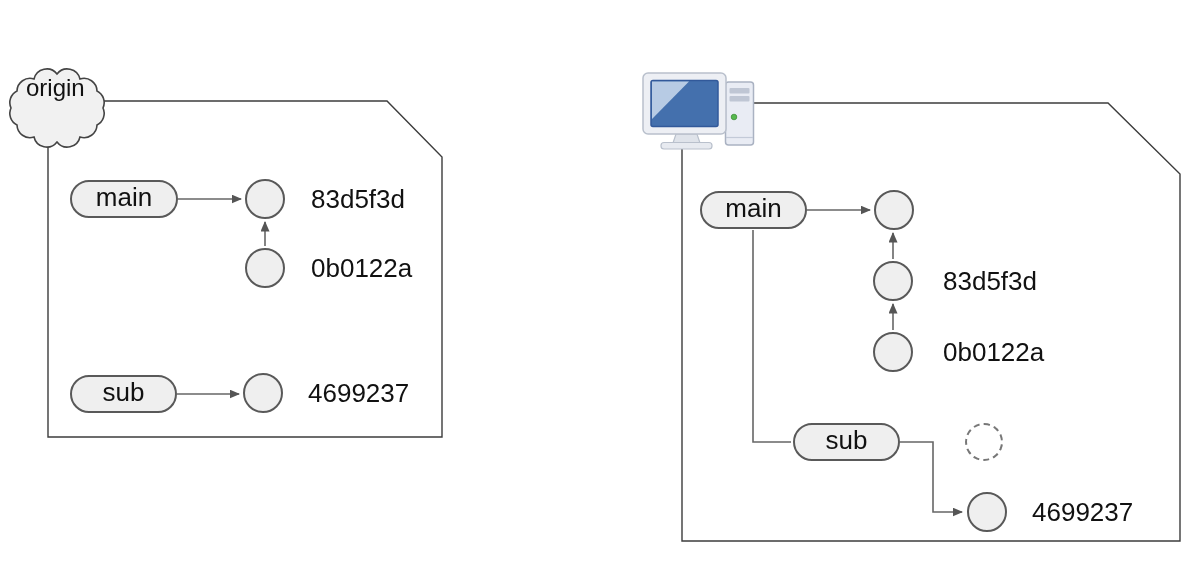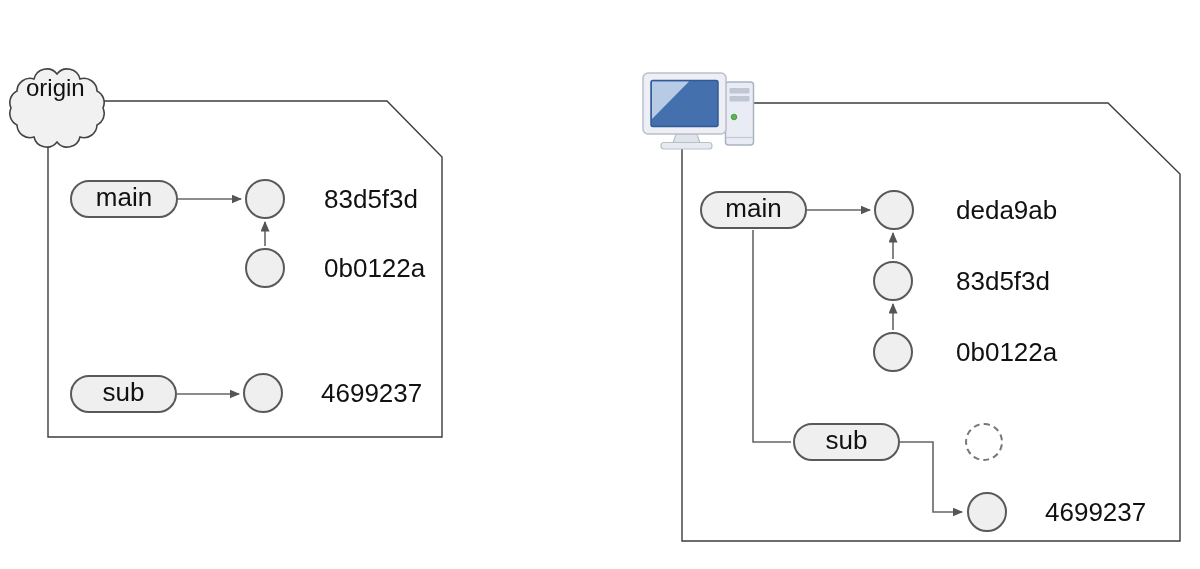--- a/index.html
+++ b/index.html
@@ -17,21 +17,21 @@
   }
   .commit{
     position:absolute;width:40px;height:40px;box-sizing:border-box;
     border:2px solid #595959;border-radius:50%;background:#efefef;
   }
   .commit.dashed{
     width:38px;height:38px;border:2px dashed #777;background:#ffffff;
   }
   .hash{
     position:absolute;font-size:26px;height:40px;line-height:40px;
-    color:#111;white-space:nowrap;margin-left:13px;
+    color:#111;white-space:nowrap;
   }
 </style>
 </head>
 <body>
 
 <div class="stage">
 
   <svg class="svg-layer" viewBox="0 0 1200 569" xmlns="http://www.w3.org/2000/svg">
     <defs>
       <marker id="arrowhead" markerWidth="11" markerHeight="9" refX="9.5" refY="4.5" orient="auto" markerUnits="userSpaceOnUse">
@@ -99,21 +99,20 @@
     <span>sub</span>
   </div>
   <div class="commit" style="left:243px;top:373px"></div>
   <div class="hash" style="left:308px;top:373px">4699237</div>
 
 
   <div class="pill" style="left:700px;top:191px;width:107px">
     <span>main</span>
   </div>
   <div class="commit" style="left:874px;top:190px"></div>
-  <div class="hash" style="left:943px;top:190px">deda9ab</div>
   <div class="commit" style="left:873px;top:261px"></div>
   <div class="hash" style="left:943px;top:261px">83d5f3d</div>
   <div class="commit" style="left:873px;top:332px"></div>
   <div class="hash" style="left:943px;top:332px">0b0122a</div>
 
   <div class="pill" style="left:793px;top:423px;width:107px">
     <span>sub</span>
   </div>
   <div class="commit dashed" style="left:965px;top:423px"></div>
   <div class="commit" style="left:967px;top:492px"></div>

